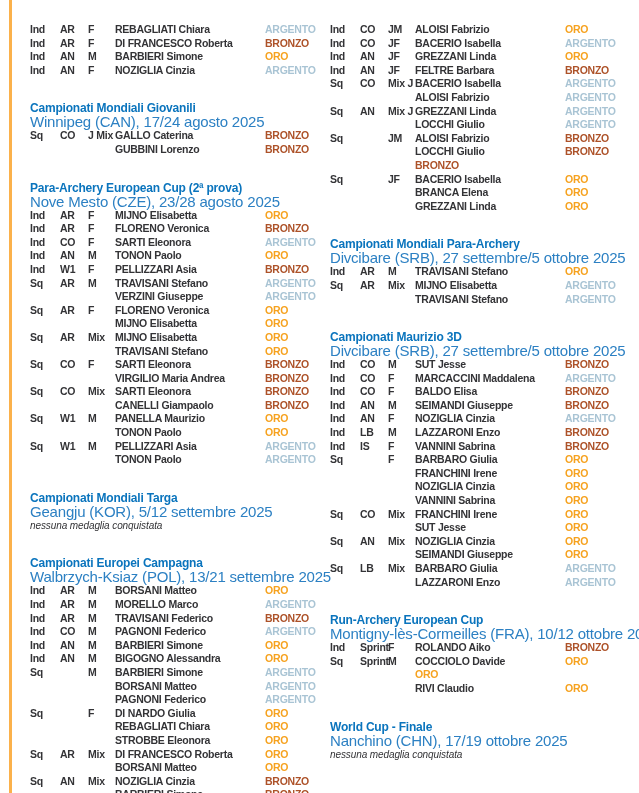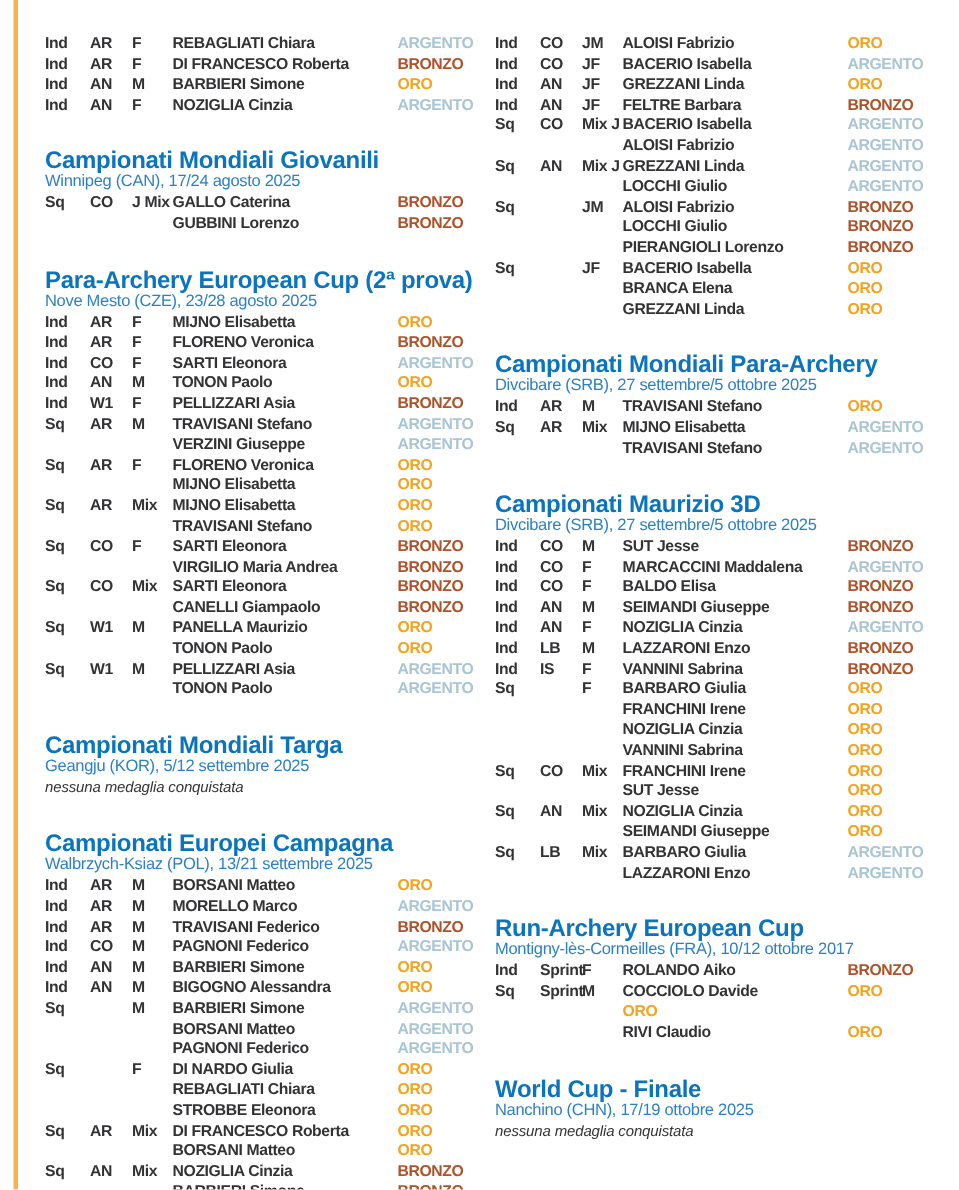--- a/index.html
+++ b/index.html
@@ -14,26 +14,26 @@
     position:absolute;left:9px;top:0;bottom:0;width:2.5px;
     background:var(--accent-line,#fbb14b);
   }
   .col{position:absolute;top:23px;width:296px;}
   .col-left{left:30px;}
   .col-right{left:330px;}
   .section{margin-top:24px;}
   .section:first-child{margin-top:0;}
   .section-title{
     color:var(--title-color,#0a74bd);
-    font-size:16px;line-height:14px;font-weight:bold;
+    font-size:12px;line-height:14px;font-weight:bold;
     letter-spacing:-0.2px;white-space:nowrap;
   }
   .section-loc{
     color:var(--loc-color,#2c80c3);
-    font-size:11px;line-height:13px;letter-spacing:-0.2px;
+    font-size:15px;line-height:13px;letter-spacing:-0.2px;
     white-space:nowrap;margin-bottom:1px;
   }
   .note{
     font-style:italic;color:var(--row-text,#333336);
     font-size:10px;line-height:13.6px;letter-spacing:-0.1px;
   }
   .row{
     display:grid;
     grid-template-columns:30px 28px 27px 150px 1fr;
     height:13.6px;line-height:13.6px;
@@ -429,21 +429,20 @@
           <span></span>
           <span></span>
           <span></span>
           <span>LOCCHI Giulio</span>
           <span class="medal m-bronzo">BRONZO</span>
         </div>
         <div class="row">
           <span></span>
           <span></span>
           <span></span>
-          <span>PIERANGIOLI Lorenzo</span>
           <span class="medal m-bronzo">BRONZO</span>
         </div>
         <div class="row">
           <span>Sq</span>
           <span></span>
           <span>JF</span>
           <span>BACERIO Isabella</span>
           <span class="medal m-oro">ORO</span>
         </div>
         <div class="row">

